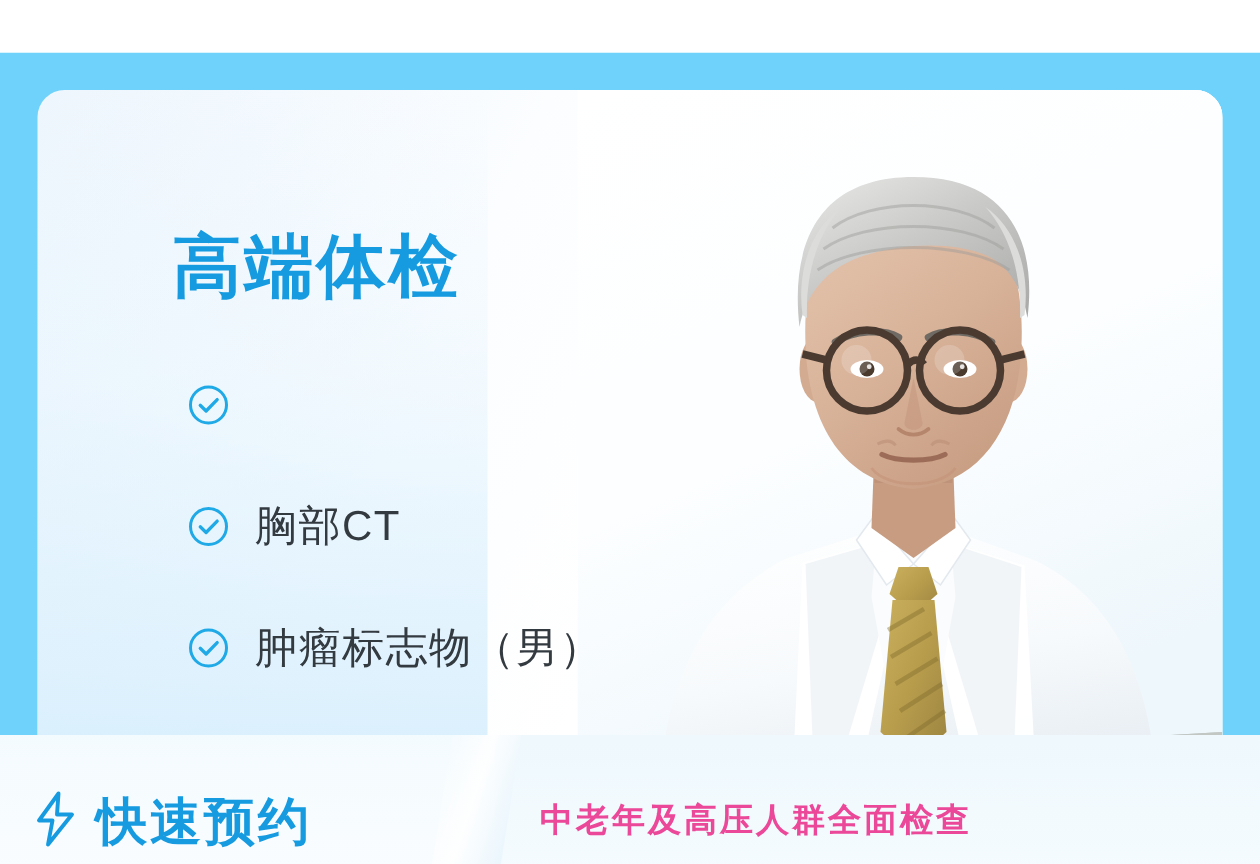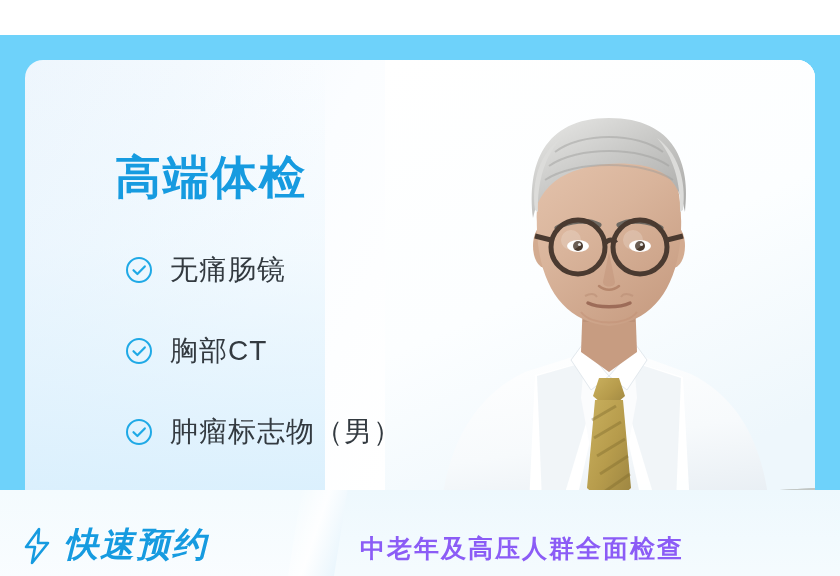--- a/index.html
+++ b/index.html
@@ -140,45 +140,44 @@
     height: 133px;
     background: linear-gradient(100deg, rgba(255,255,255,0) 0%, rgba(255,255,255,0.85) 42%, rgba(228,243,252,0.9) 100%);
     transform: skewX(-9deg);
   }
 
   .quick-book {
     position: absolute;
     left: 22px;
     top: 492px;
     display: flex;
-    align-items: flex-start;
-    font-style: italic;
+    align-items: flex-end;
   }
   .bolt-icon {
     width: 30px;
     height: 38px;
     margin-right: 12px;
     display: block;
   }
   .quick-book-label {
     font-size: 34px;
     font-weight: 700;
     color: #169BE0;
     letter-spacing: 2px;
     line-height: 1;
     white-space: nowrap;
   }
 
   .band-tagline {
     position: absolute;
     left: 360px;
     top: 501px;
-    font-size: 25px;
+    font-size: 22px;
     font-weight: 700;
-    color: #8b5cf6;
+    color: #ec4899;
     letter-spacing: 2px;
     line-height: 1;
     white-space: nowrap;
   }
 </style>
 </head>
 <body>
 
 <div id="root">
 
@@ -309,21 +308,20 @@
 
     <div class="feature-list">
 
       <div class="feature-row">
         <span class="check-icon">
           <svg width="28" height="28" viewBox="0 0 28 28" xmlns="http://www.w3.org/2000/svg">
             <circle cx="14" cy="14" r="12" fill="none" stroke="#1FA9E6" stroke-width="2"></circle>
             <path d="M 8.5 14.2 L 12.4 18 L 19.8 10.4" fill="none" stroke="#1FA9E6" stroke-width="2.2" stroke-linecap="round" stroke-linejoin="round"></path>
           </svg>
         </span>
-        <span class="feature-label">无痛肠镜</span>
       </div>
 
       <div class="feature-row">
         <span class="check-icon">
           <svg width="28" height="28" viewBox="0 0 28 28" xmlns="http://www.w3.org/2000/svg">
             <circle cx="14" cy="14" r="12" fill="none" stroke="#1FA9E6" stroke-width="2"></circle>
             <path d="M 8.5 14.2 L 12.4 18 L 19.8 10.4" fill="none" stroke="#1FA9E6" stroke-width="2.2" stroke-linecap="round" stroke-linejoin="round"></path>
           </svg>
         </span>
         <span class="feature-label">胸部CT</span>

